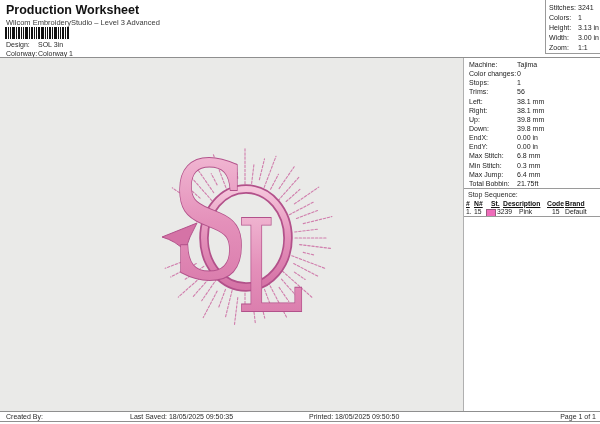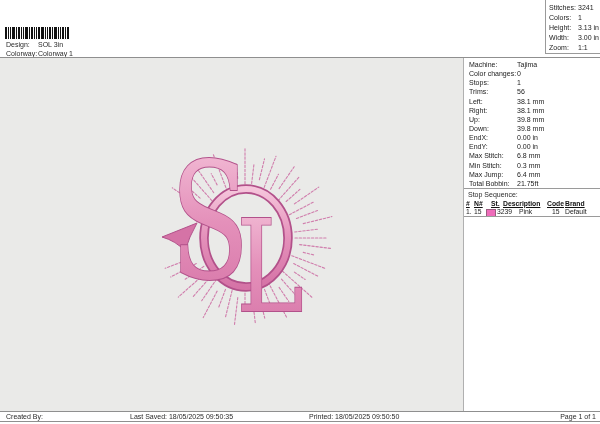--- a/index.html
+++ b/index.html
@@ -45,20 +45,22 @@
     paint-order:stroke;
     stroke:var(--edge,#b2518a);
     fill:url(#letterGrad);
   }
 </style>
 </head>
 <body>
 
 <div id="page">
 
+  <div class="abs title" style="left:6px;top:3px;">Production Worksheet</div>
+  <div class="abs sub" style="left:6px;top:18px;">Wilcom EmbroideryStudio – Level 3 Advanced</div>
 
   <svg class="abs" style="left:5px;top:27px;" width="64" height="12" viewBox="0 0 64 12">
     <g fill="#121212">
       <rect x="0" width="2" height="12"></rect>
         <rect x="3" width="1" height="12"></rect>
         <rect x="5" width="1" height="12"></rect>
       <rect x="7" width="3" height="12"></rect>
         <rect x="11" width="1" height="12"></rect>
         <rect x="13" width="2" height="12"></rect>
       <rect x="16" width="1" height="12"></rect>

